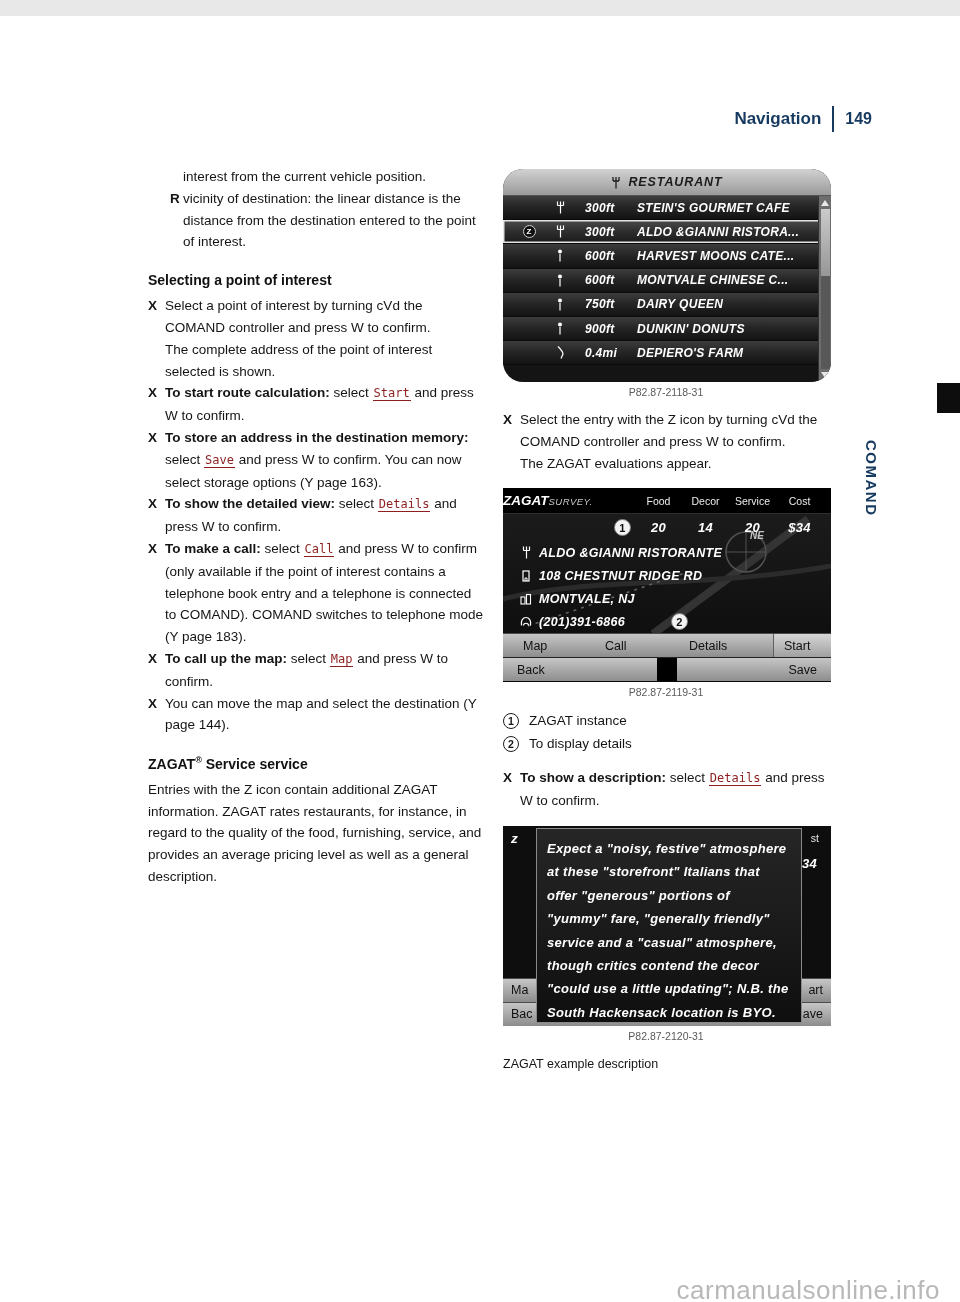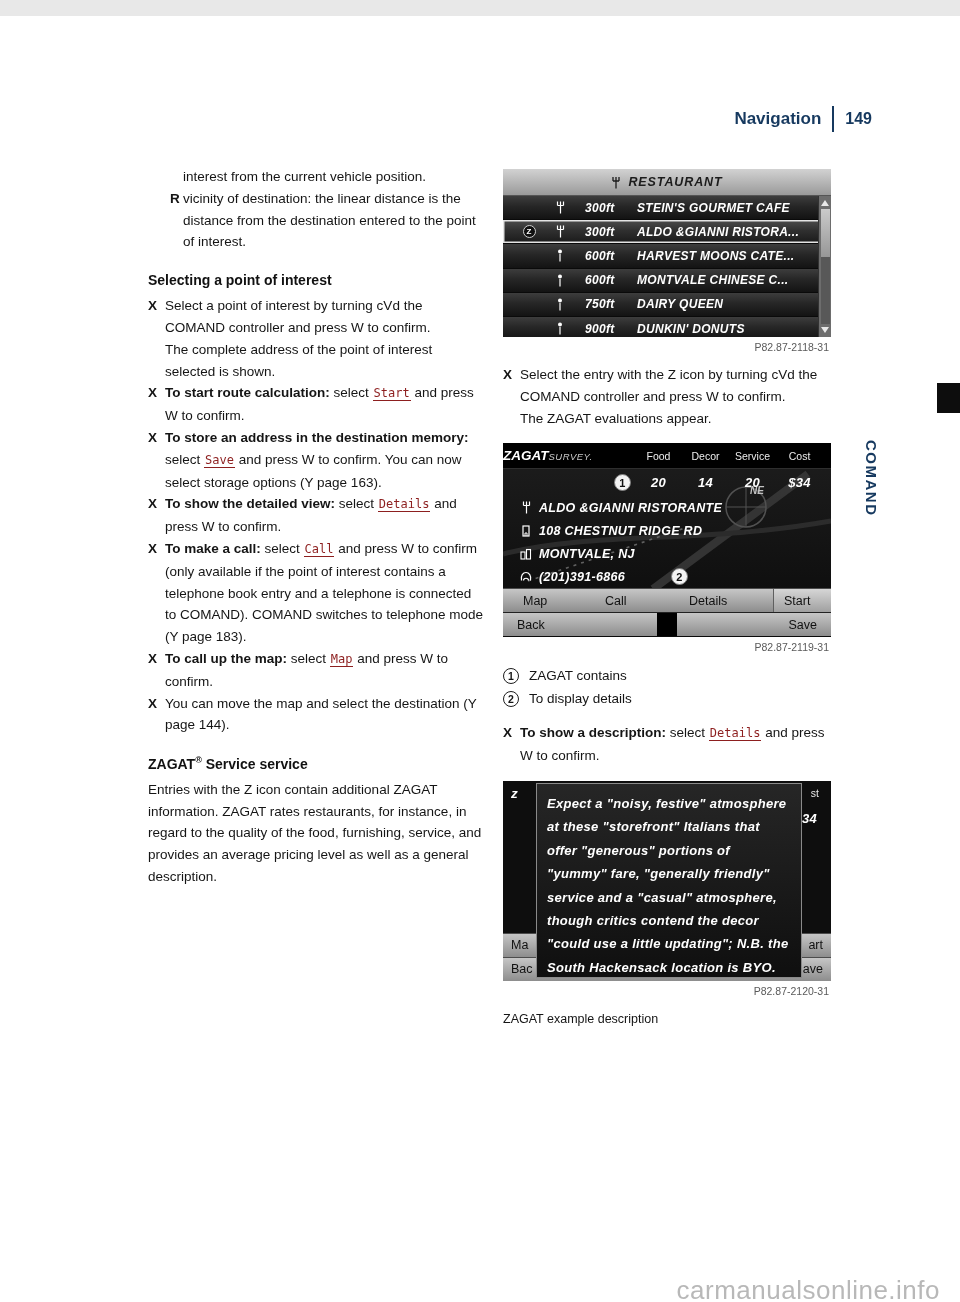--- a/index.html
+++ b/index.html
@@ -35,25 +35,25 @@
   .block { display:block; }
   .h-sub { font-size:14px; font-weight:bold; color:#111; margin:19px 0 7px 0; }
   .h-sub sup { font-size:9px; }
   .ui-term {
     font-family:"DejaVu Sans Mono", monospace; font-size:12px;
     color:#8d1f1f; border-bottom:1px solid #8d1f1f; padding:0 1px;
   }
 
   
   .screen { width:328px; position:relative; overflow:hidden; background:#141414; }
-  .screen-caption { text-align:right; font-size:10.5px; color:#5a5a5a; margin:4px 2px 11px 0; }
+  .screen-caption { text-align:center; font-size:10.5px; color:#5a5a5a; margin:4px 2px 11px 0; }
   .white-it { font-style:italic; font-weight:bold; color:#fff; letter-spacing:0.3px; }
 
   
-  .screen1 { height:168px; }
+  .screen1 { height:213px;border-radius:20px; }
   .s1-header {
     height:27px; background:linear-gradient(180deg,#d2d2d2,#9a9a9a);
     display:flex; align-items:center; justify-content:center; gap:7px;
     font-size:12.5px; font-weight:bold; font-style:italic; color:#1c1c1c;
     letter-spacing:0.9px; border-bottom:1px solid #555;
   }
   .s1-row {
     height:24.2px; display:flex; align-items:center; padding-left:12px; padding-right:16px;
     background:linear-gradient(180deg,#3d3d3d 0%,#262626 45%,#131313 100%);
     border-bottom:1px solid #0a0a0a;
@@ -411,21 +411,21 @@
         <span class="seg left">Back</span>
         <span class="mid"></span>
         <span class="seg right">Save</span>
       </div>
     </div>
     <div class="screen-caption">P82.87-2119-31</div>
 
     <div class="legend">
       <div class="legend-row">
         <span class="legend-marker">1</span>
-        <span>ZAGAT contains</span>
+        <span>ZAGAT instance</span>
       </div>
       <div class="legend-row">
         <span class="legend-marker">2</span>
         <span>To display details</span>
       </div>
     </div>
 
     <div class="li top body" style="margin-top:12px;">
       <span class="marker">X</span>
       <span><b>To show a description:</b><span> select </span><span class="ui-term">Details</span><span> and press W to confirm.</span></span>

